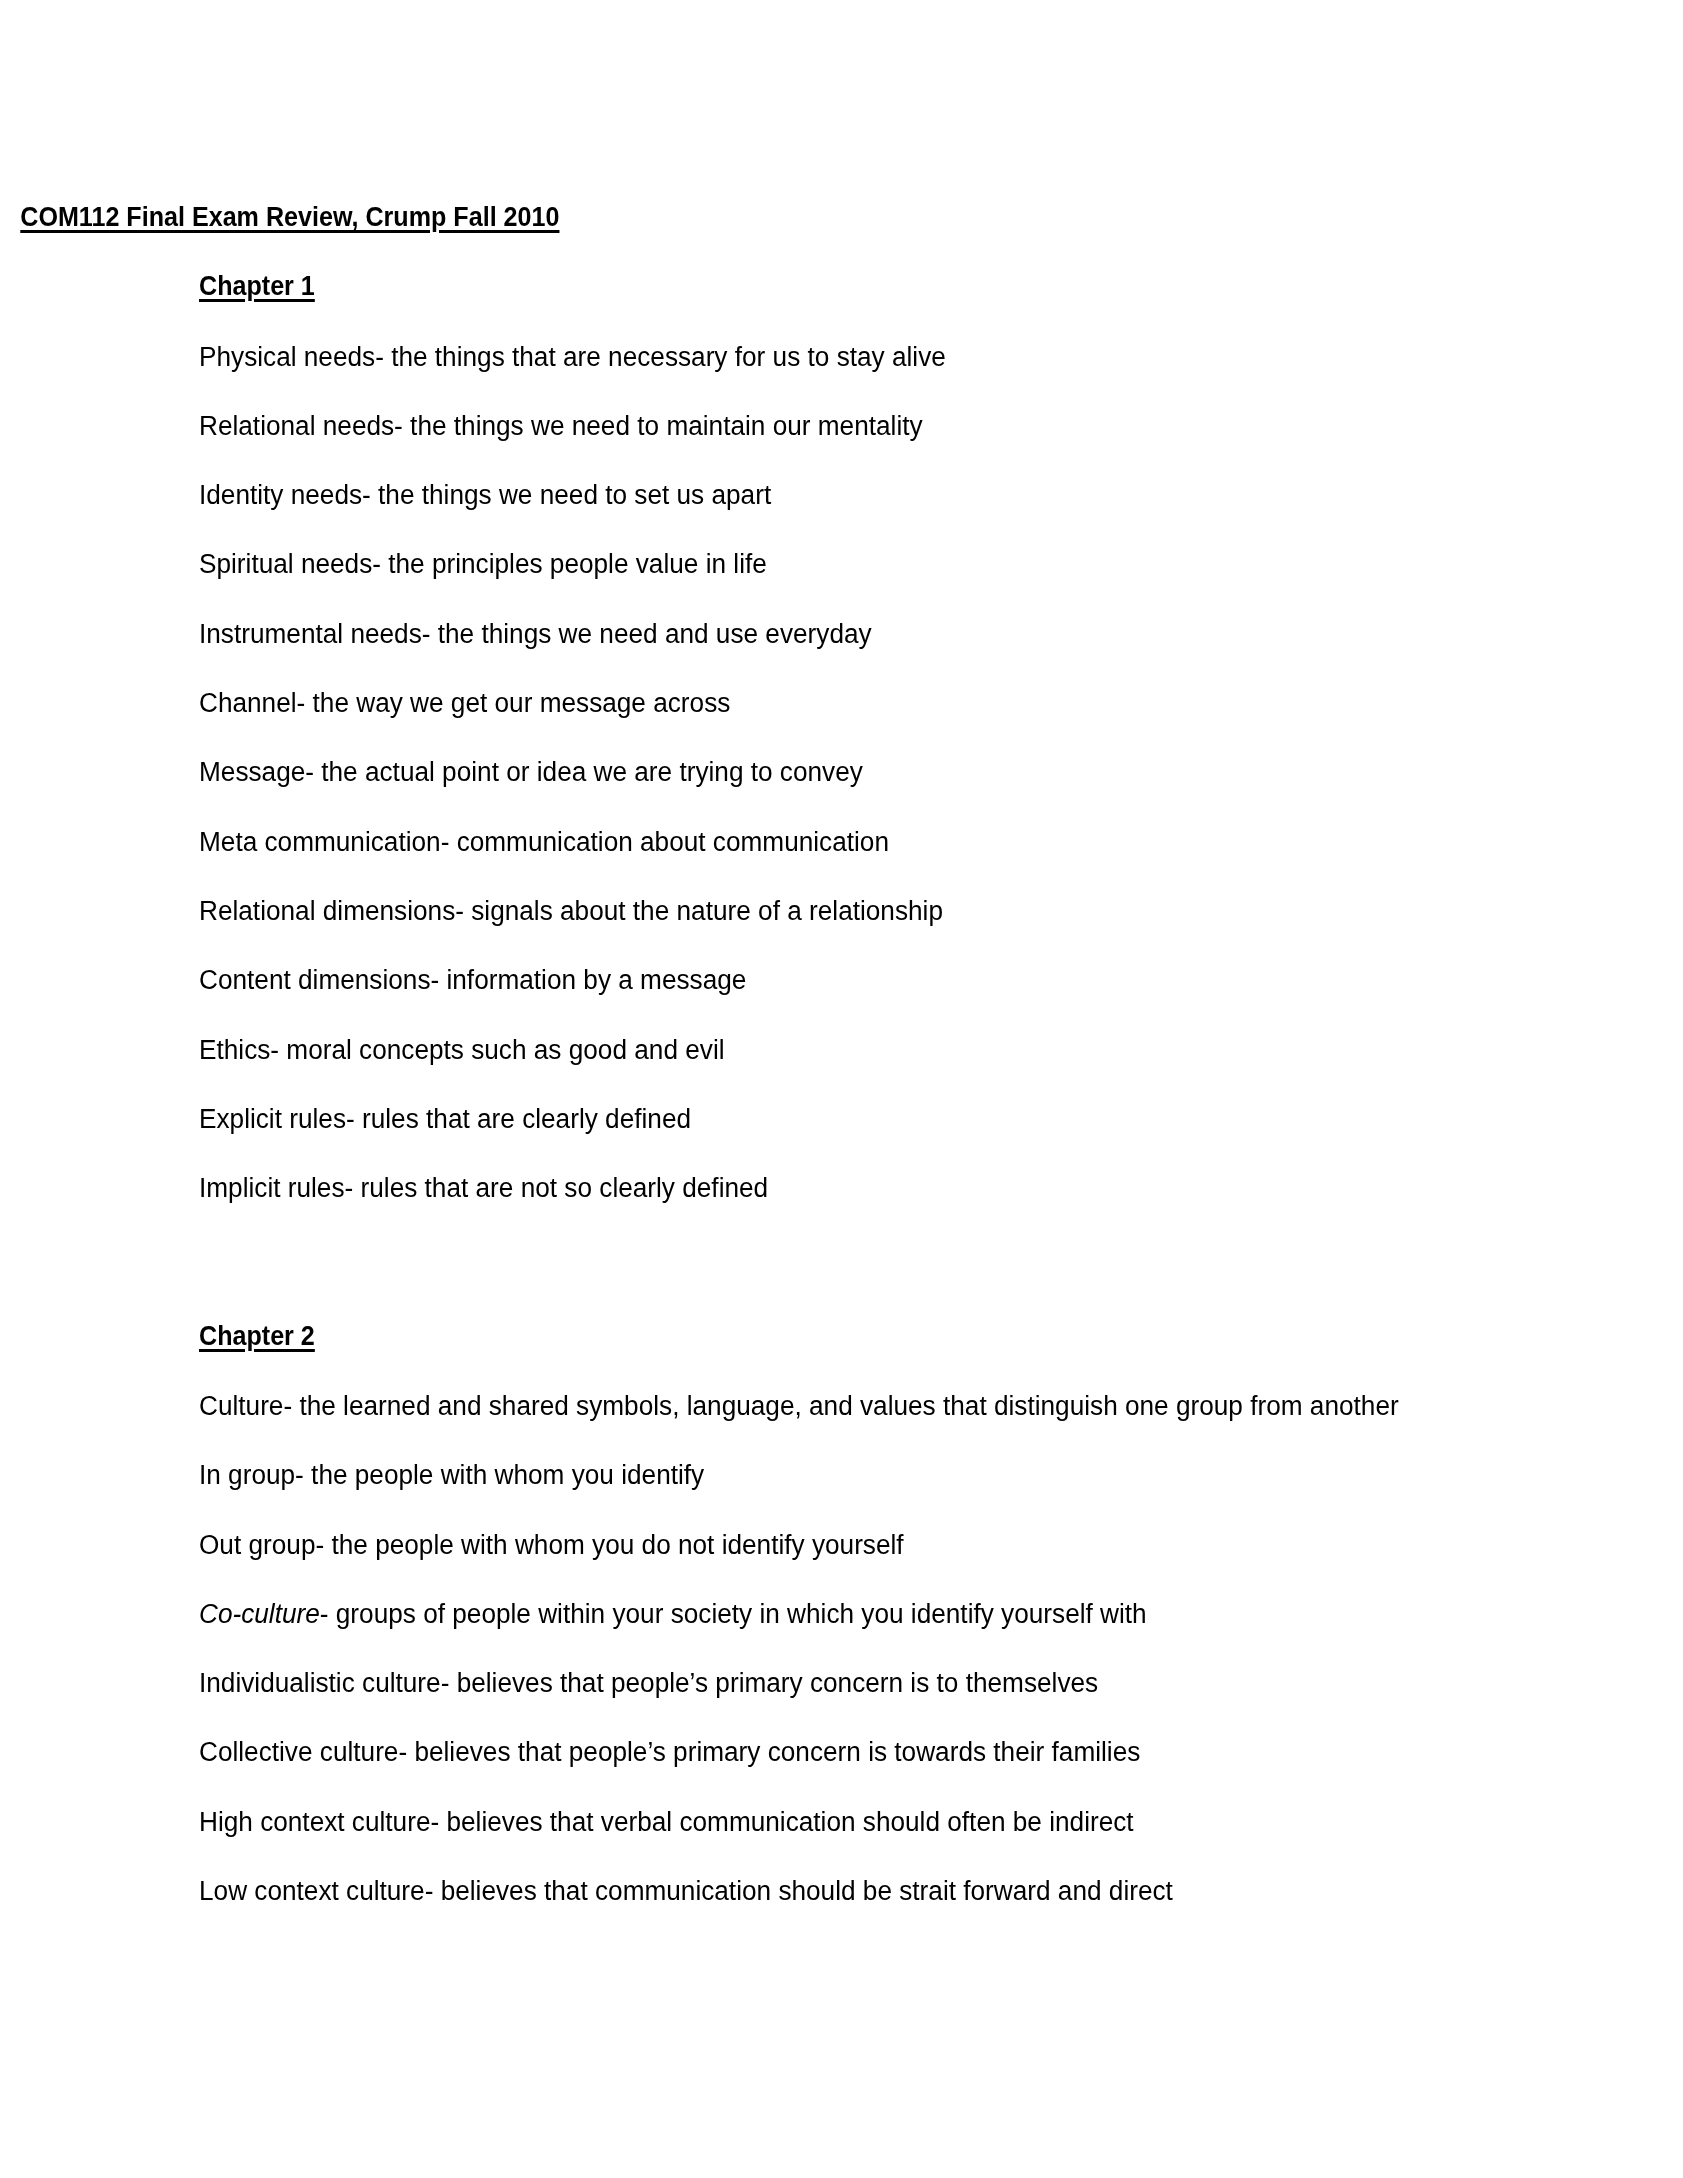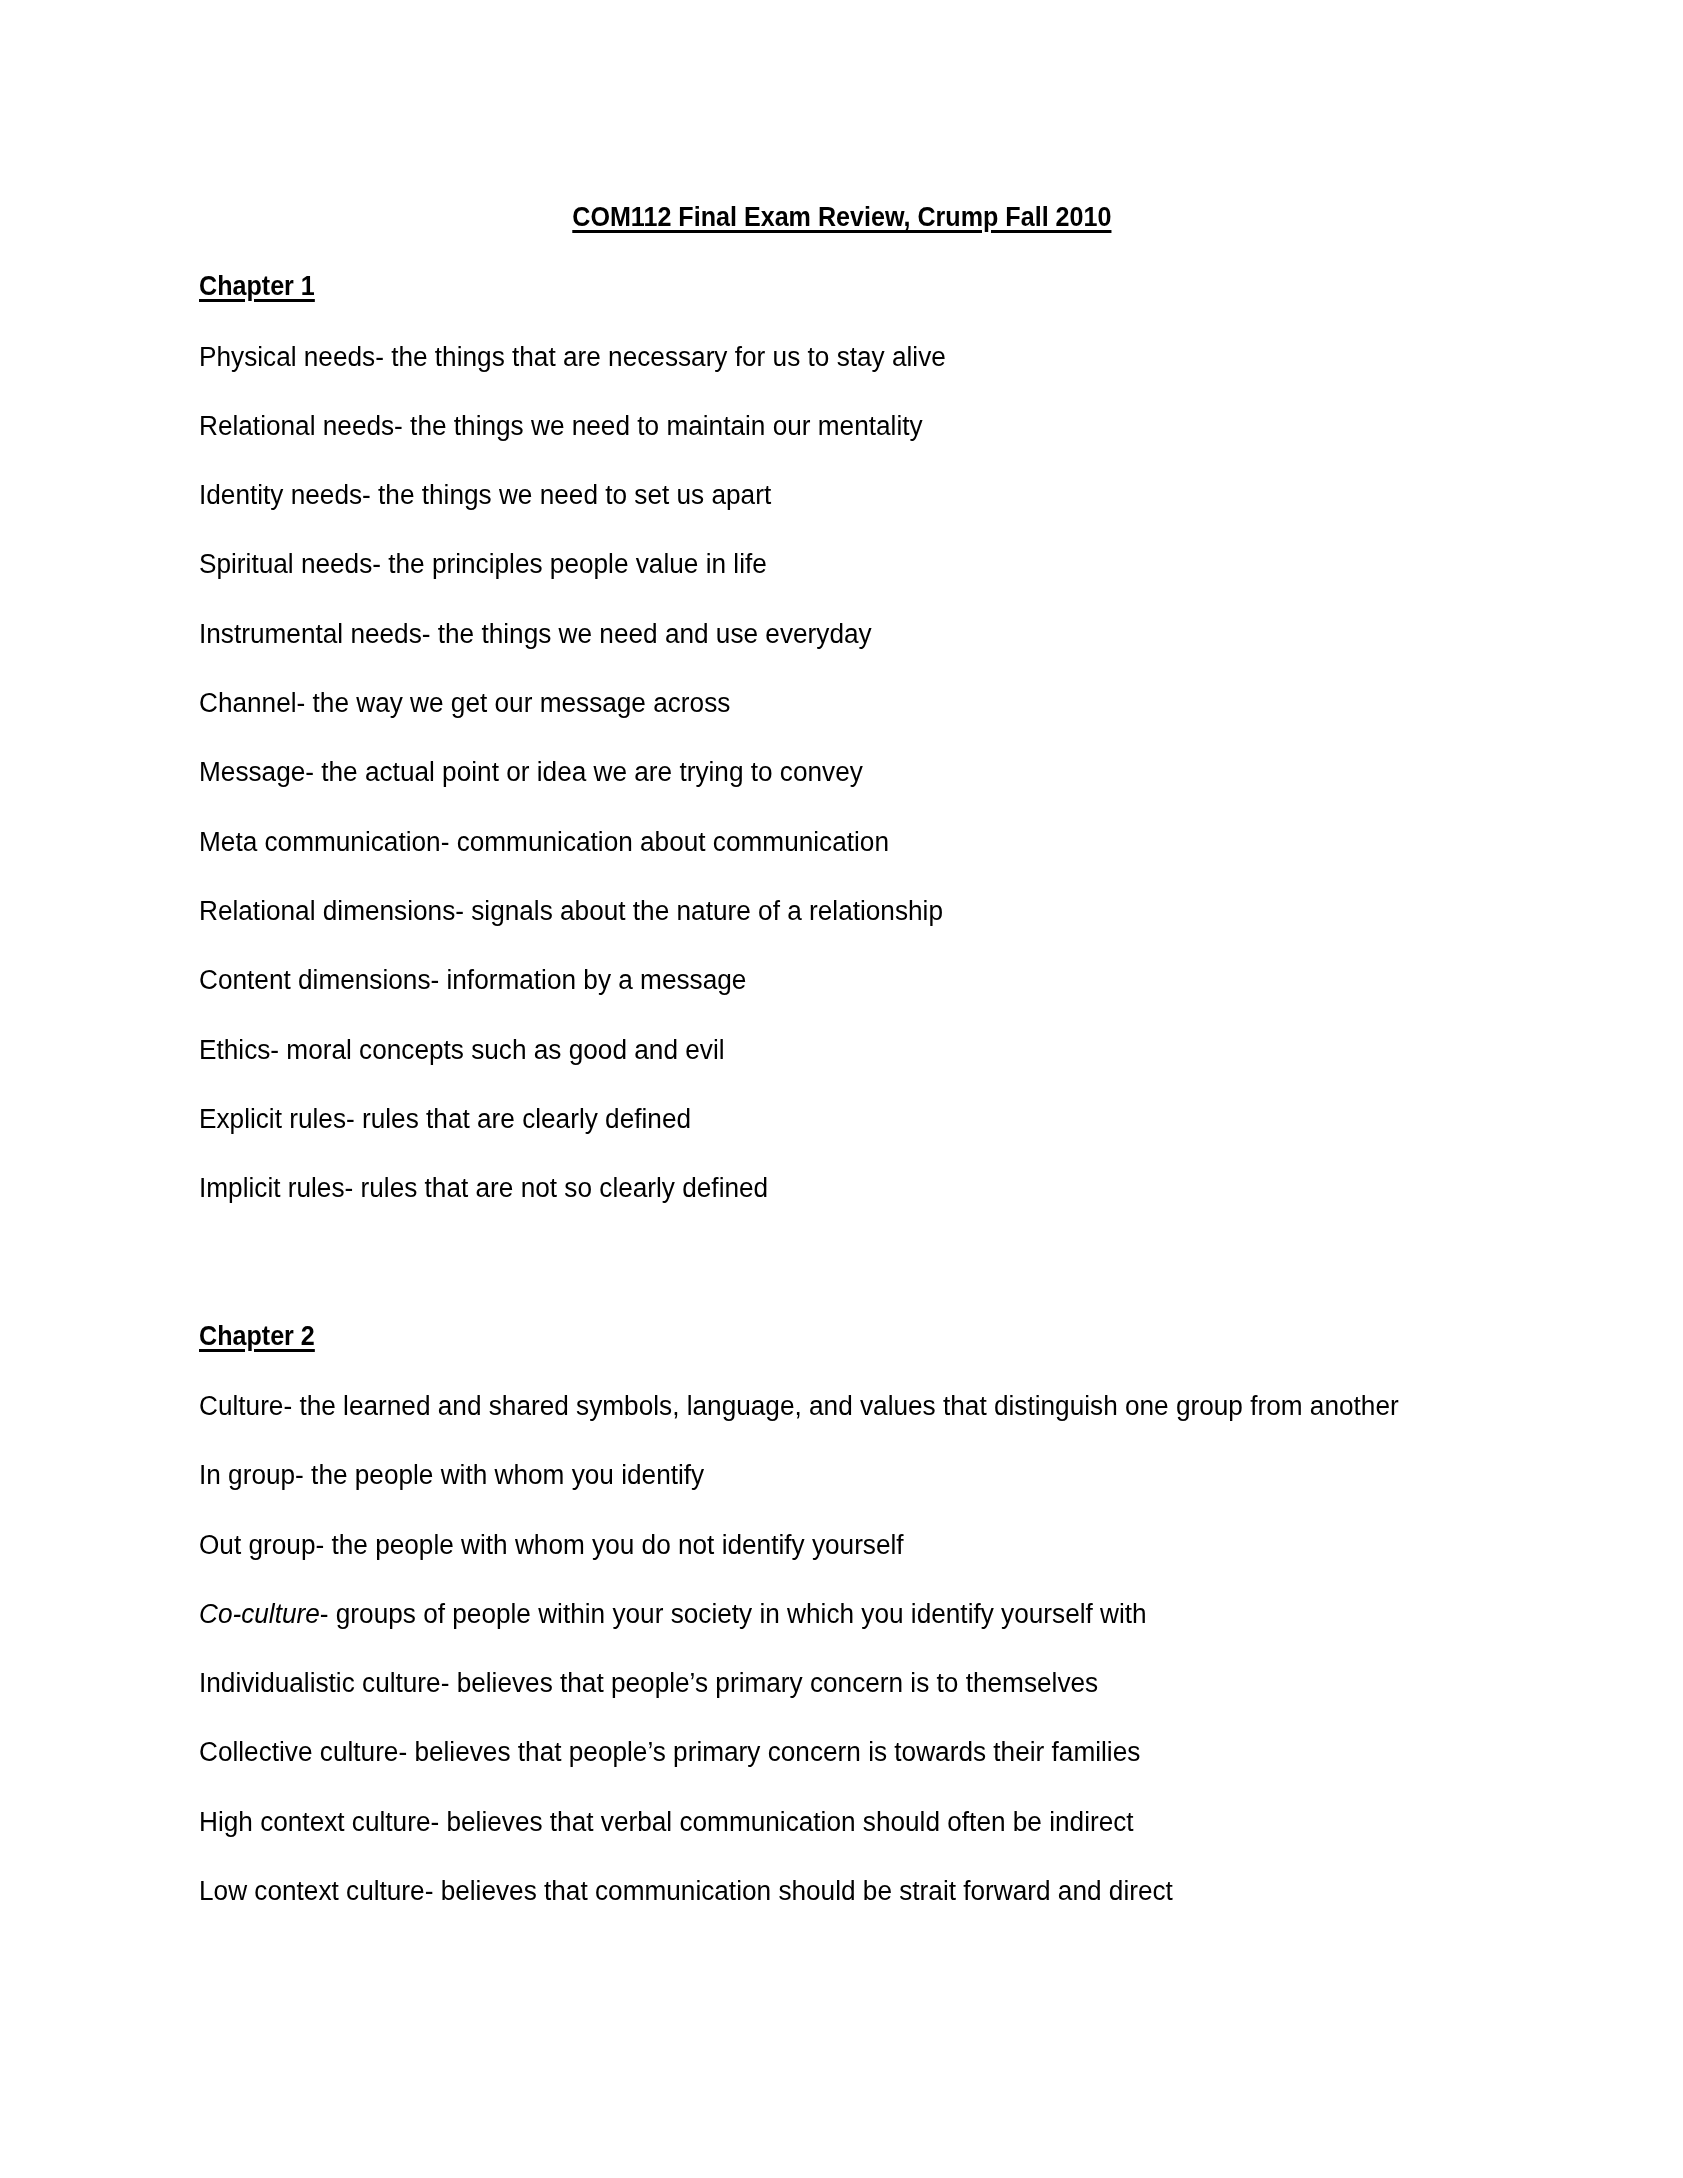--- a/index.html
+++ b/index.html
@@ -29,21 +29,20 @@
       line-height: 27px;
       height: 27px;
       white-space: nowrap;
       transform-origin: left top;
       transform: scaleX(0.97);
     }
     .title {
       position: absolute;
       left: 0;
       width: 1683px;
-      text-align: center;
       top: 204px;
       font-size: 27px;
       line-height: 27px;
       font-weight: bold;
       white-space: nowrap;
     }
     .title span {
       display: inline-block;
       transform: scaleX(0.93);
       text-decoration: underline;

